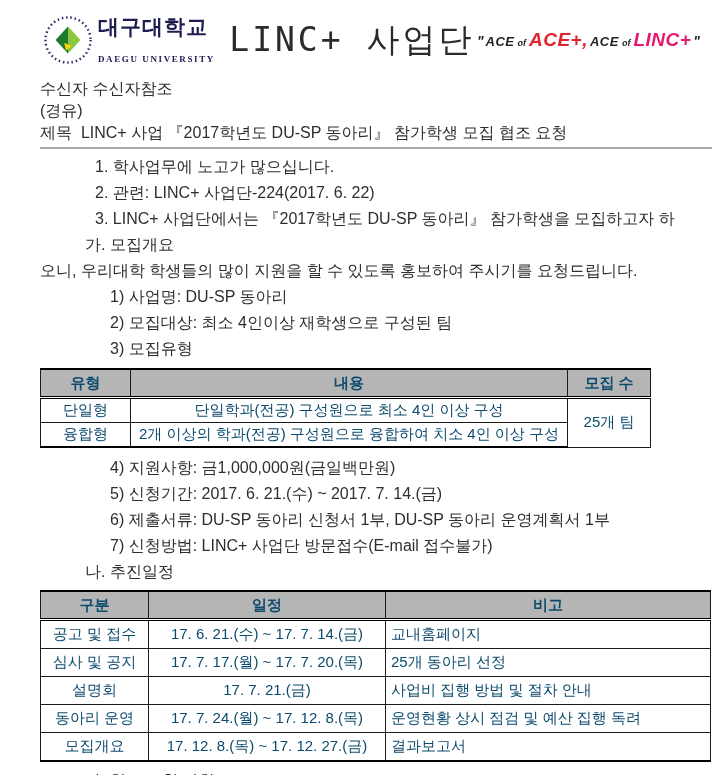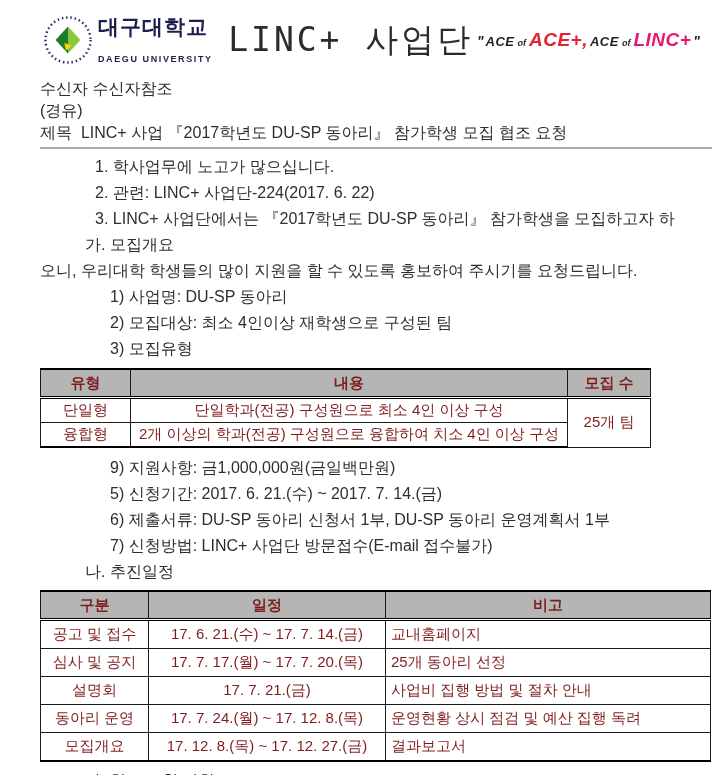--- a/index.html
+++ b/index.html
@@ -9,21 +9,21 @@
   }
   
   .doc-header{
     display:flex;align-items:center;justify-content:space-between;
     padding:14px 8px 6px 44px;height:52px;
   }
   .logo-group{display:flex;align-items:center;gap:6px;flex:0 0 auto;}
   .emblem{width:48px;height:48px;flex:0 0 auto;}
   .uni-names{display:flex;flex-direction:column;line-height:1;}
   .uni-ko{font-size:21px;font-weight:bold;color:#1d1d4f;letter-spacing:1px;}
-  .uni-en{font-size:9px;font-weight:bold;color:#1d1d4f;letter-spacing:1.6px;margin-top:18px;}
+  .uni-en{font-size:9px;font-weight:bold;color:#1d1d4f;letter-spacing:1.6px;margin-top:18px;font-family:Liberation Serif, serif;}
   .doc-title{
     flex:1;text-align:center;font-size:33px;letter-spacing:3px;color:#2b2b2b;
     font-family:"DejaVu Sans Mono","Liberation Sans",sans-serif;font-weight:500;
     transform:translateX(6px);white-space:nowrap;
   }
   .slogan{flex:0 0 auto;white-space:nowrap;font-style:italic;font-weight:bold;
     display:flex;align-items:baseline;gap:2px;padding-right:4px;}
   .sl-q{font-size:14px;color:#222;}
   .sl-ace{font-size:13px;color:#222;letter-spacing:.5px;}
   .sl-of{font-size:9px;color:#222;margin:0 1px;}
@@ -31,21 +31,21 @@
   .sl-lincp{font-size:19px;color:#e6196e;letter-spacing:.5px;}
   
   .doc-body{padding:6px 0 0 40px;}
   .line{font-size:16px;line-height:26px;white-space:pre-wrap;}
   .tight{line-height:22px;}
   .ind-1{padding-left:55px;}
   .ind-2{padding-left:45px;}
   .ind-3{padding-left:70px;}
   .subject-rule{border:none;border-top:2px solid #a9a9a9;margin:3px 0 5px 0;}
   
-  table{border-collapse:collapse;table-layout:fixed;font-size:15px;color:#7f1d1d;}
+  table{border-collapse:collapse;table-layout:fixed;font-size:15px;color:#0c4a6e;}
   .t1{width:610px;margin:6px 0 7px 0;}
   .t2{width:670px;margin:5px 0 6px 0;}
   th,td{border:1px solid #1a1a1a;overflow:hidden;white-space:nowrap;}
   thead th{
     background:#b5b5b5;font-weight:bold;text-align:center;height:24px;
     border-top:2px solid #000;border-bottom:3px double #000;
   }
   .t1 td{height:21px;text-align:center;}
   .t2 td{height:25px;text-align:center;}
   .t1 tbody tr:last-child td, .t2 tbody tr:last-child td{border-bottom:2px solid #000;}
@@ -121,21 +121,21 @@
           <td>단일학과(전공) 구성원으로 최소 4인 이상 구성</td>
           <td class="rowspan-cell" rowspan="2">25개 팀</td>
         </tr>
         <tr>
           <td>융합형</td>
           <td>2개 이상의 학과(전공) 구성원으로 융합하여 치소 4인 이상 구성</td>
         </tr>
       </tbody>
     </table>
 
-    <div class="line ind-3">9) 지원사항: 금1,000,000원(금일백만원)</div>
+    <div class="line ind-3">4) 지원사항: 금1,000,000원(금일백만원)</div>
     <div class="line ind-3">5) 신청기간: 2017. 6. 21.(수) ~ 2017. 7. 14.(금)</div>
     <div class="line ind-3">6) 제출서류: DU-SP 동아리 신청서 1부, DU-SP 동아리 운영계획서 1부</div>
     <div class="line ind-3">7) 신청방법: LINC+ 사업단 방문접수(E-mail 접수불가)</div>
 
     <div class="line ind-2">나. 추진일정</div>
 
     <table class="t2">
       <colgroup>
           <col style="width:108px">
           <col style="width:237px">

